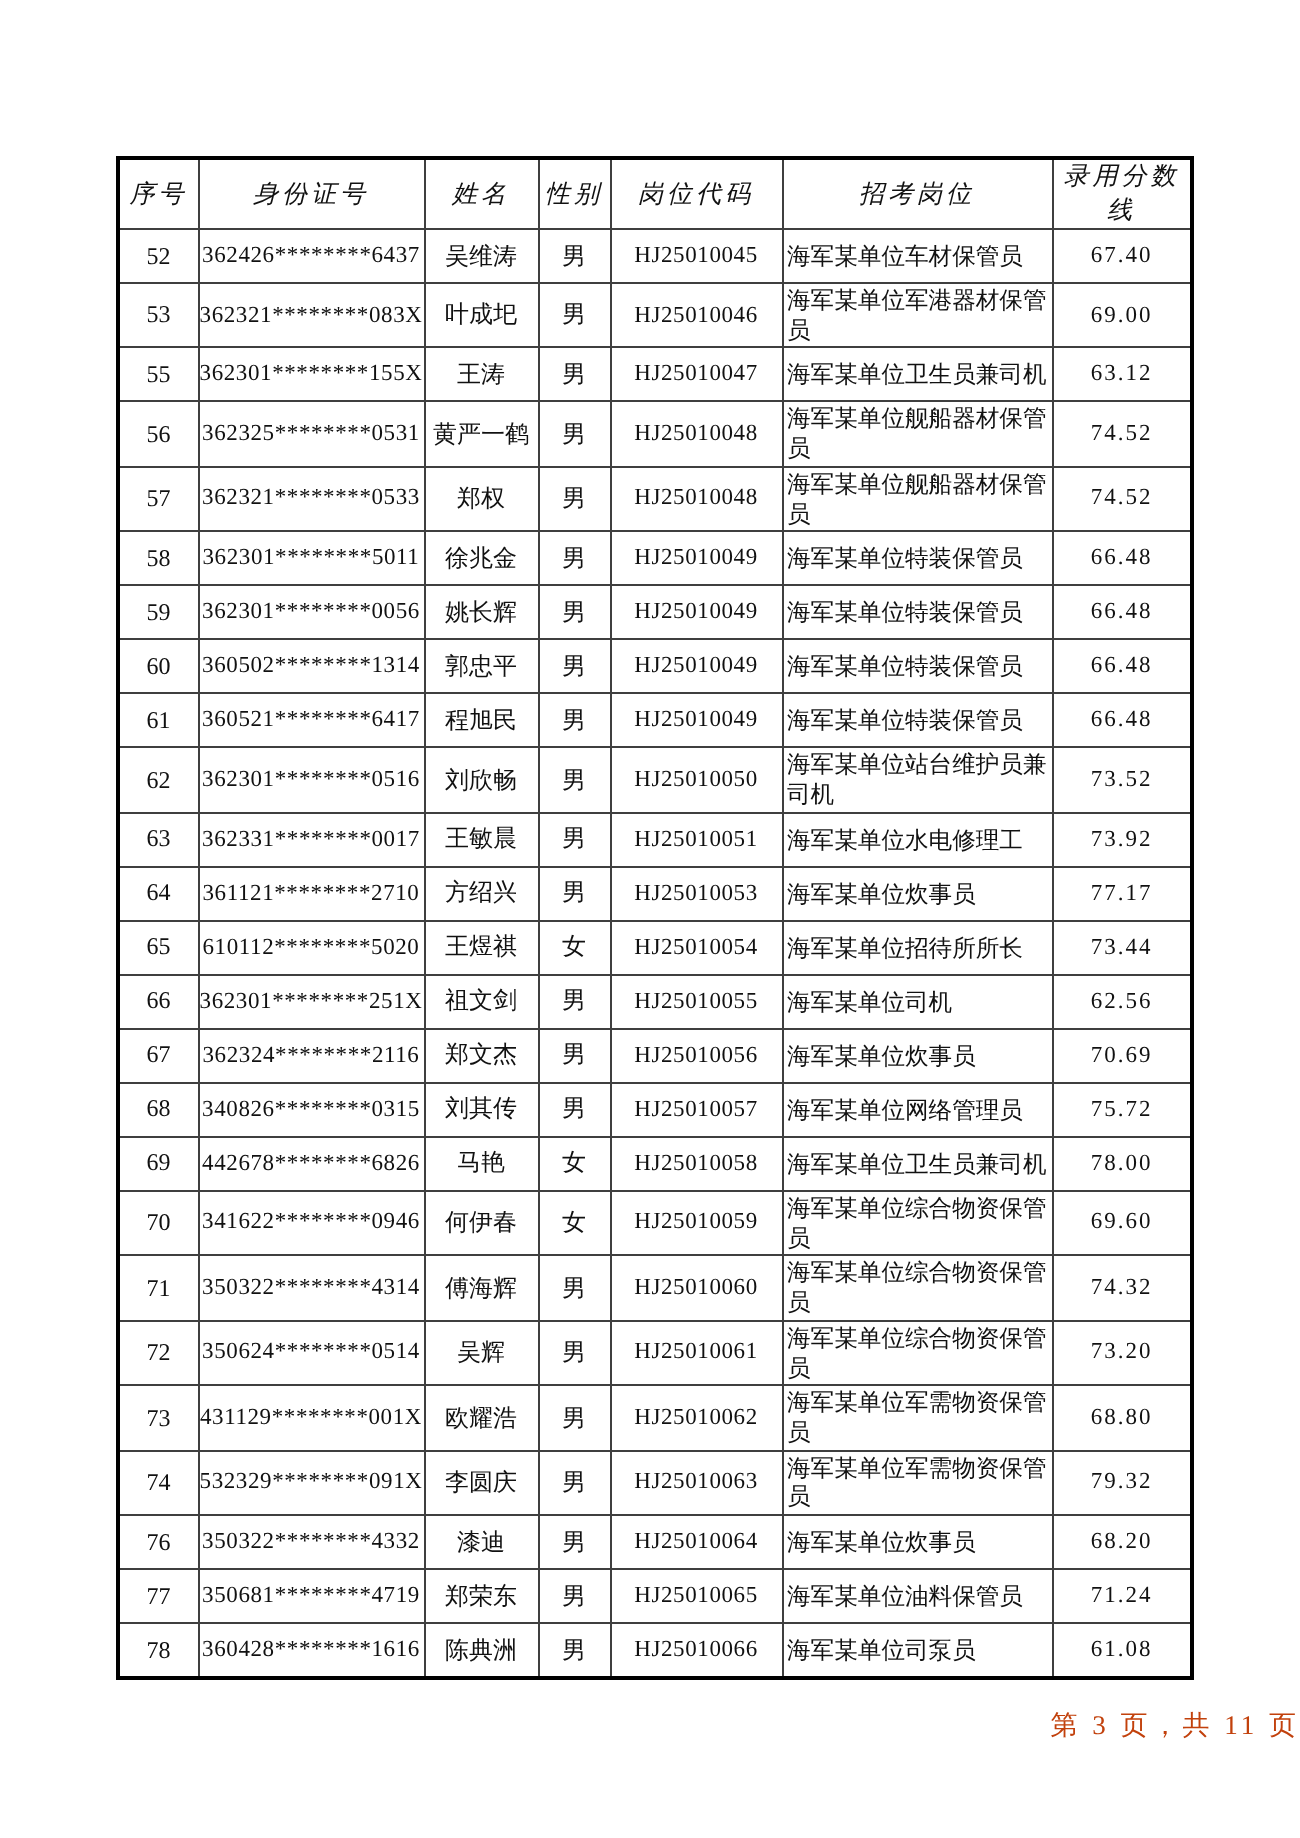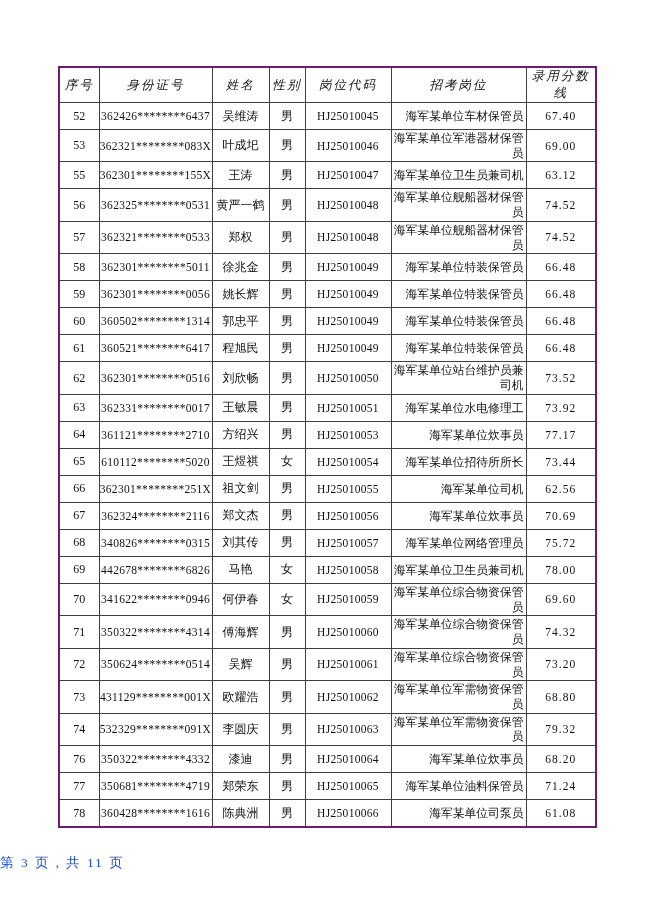--- a/index.html
+++ b/index.html
@@ -10,25 +10,25 @@
   body {
     width: 650px;
     height: 919px;
     position: relative;
     font-family: "Liberation Serif", "DejaVu Serif", serif;
     color: #111111;
   }
   table.score-table {
     position: absolute;
     left: 58px;
-    top: 66px;
+    top: 78px;
     width: 537px;
     border-collapse: collapse;
     table-layout: fixed;
-    border: 2px solid #701a75;
+    border: 2px solid #000000;
   }
   .score-table th, .score-table td {
     border: 1px solid #3f3f3f;
     overflow: hidden;
     padding: 0;
     vertical-align: middle;
   }
   .score-table th {
     height: 28px;
     font-size: 12.5px;
@@ -49,38 +49,38 @@
   col.c2 { width: 57px; }
   col.c3 { width: 36px; }
   col.c4 { width: 86px; }
   col.c5 { width: 135px; }
   col.c6 { width: 70px; }
   td.col1, td.col4 {
     font-size: 11.5px;
     letter-spacing: 0.3px;
   }
   td.col5 {
-    text-align: right;
+    text-align: left;
     padding: 1px 2px;
     font-size: 11.8px;
   }
   td.col6 {
     font-size: 11.5px;
     letter-spacing: 1px;
     margin-top: 37px;
   }
   .page-footer {
     position: absolute;
     top: 854px;
     left: 0;
     width: 100%;
-    text-align: left;
+    text-align: right;
     font-size: 13.5px;
     letter-spacing: 2px;
-    color: #1d4ed8;
+    color: #c2410c;
   }
 </style>
 </head>
 <body>
 
 <div class="page">
 
   <table class="score-table">
     <colgroup>
       <col class="c0">

